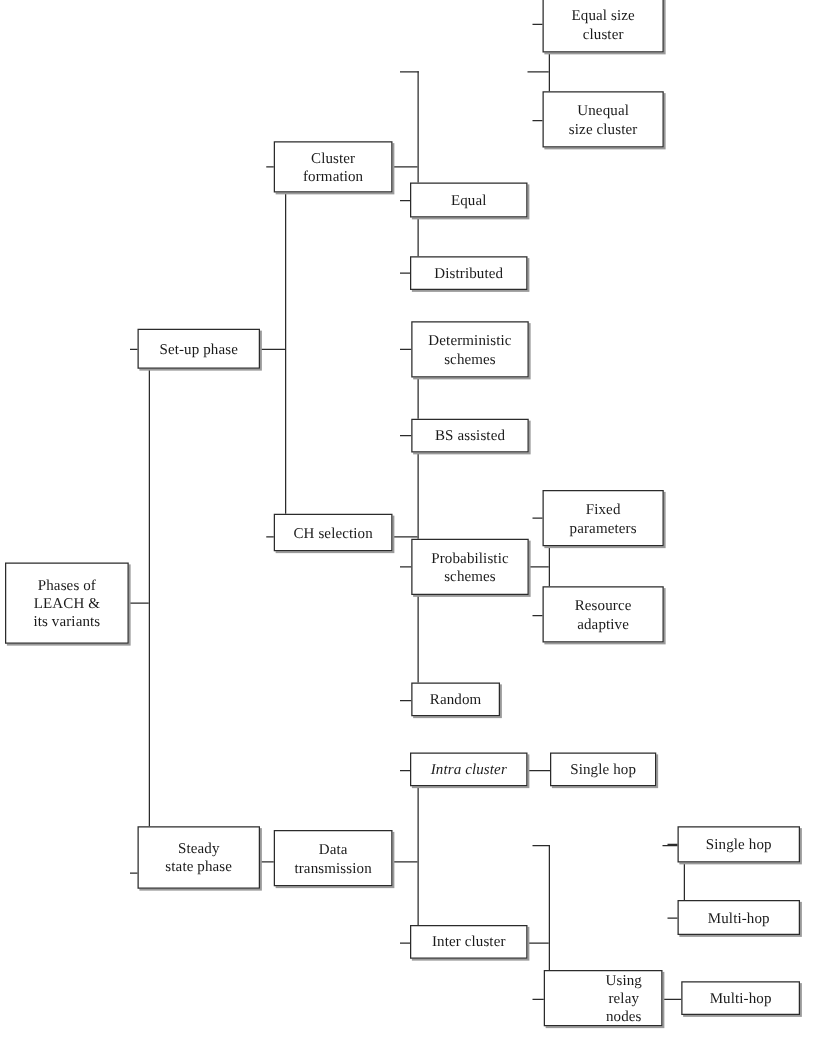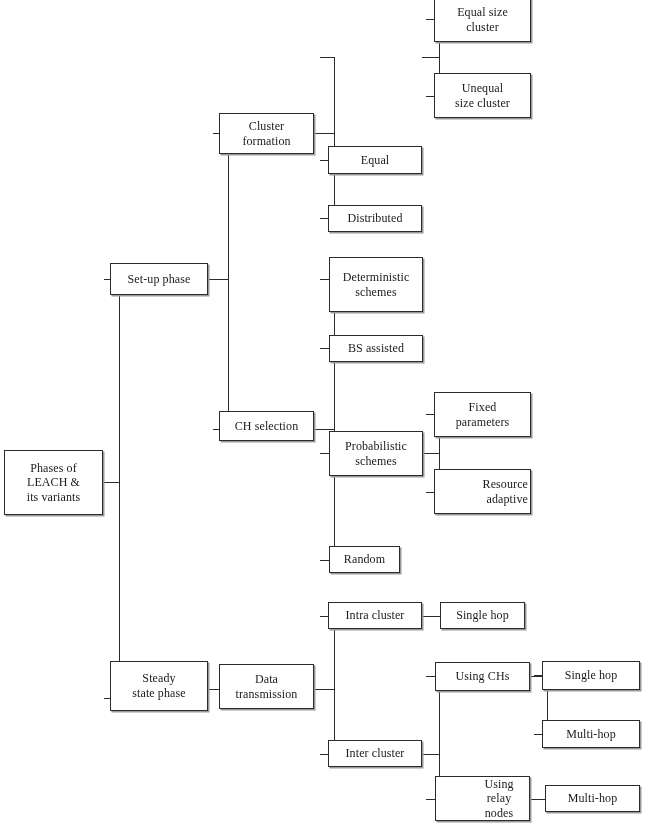--- a/index.html
+++ b/index.html
@@ -158,21 +158,21 @@
     </span>
   </div>
 
   <div class="node" style="left:434px; top:73px; width:97px; height:45px;">
     <span>
       <span>Unequal</span>
       <span>size cluster</span>
     </span>
   </div>
 
-  <div class="node" style="left:329px; top:257px; width:94px; height:55px;">
+  <div class="node" style="left:329px; top:257px; width:94px; height:45px;">
     <span>
       <span>Deterministic</span>
       <span>schemes</span>
     </span>
   </div>
 
   <div class="node" style="left:329px; top:335px; width:94px; height:27px;">
     <span>BS assisted</span>
   </div>
 
@@ -187,42 +187,39 @@
     <span>Random</span>
   </div>
 
   <div class="node" style="left:434px; top:392px; width:97px; height:45px;">
     <span>
       <span>Fixed</span>
       <span>parameters</span>
     </span>
   </div>
 
-  <div class="node" style="left:434px; top:469px; width:97px; height:45px;text-align:right;">
+  <div class="node" style="left:434px; top:469px; width:97px; height:45px;">
     <span>
       <span>Resource</span>
       <span>adaptive</span>
     </span>
   </div>
 
-  <div class="node" style="left:328px; top:602px; width:94px; height:27px;">
+  <div class="node" style="left:328px; top:602px; width:94px; height:27px;font-style:italic;">
     <span>Intra cluster</span>
   </div>
 
   <div class="node" style="left:328px; top:740px; width:94px; height:27px;">
     <span>Inter cluster</span>
   </div>
 
   <div class="node" style="left:440px; top:602px; width:85px; height:27px;">
     <span>Single hop</span>
   </div>
 
-  <div class="node" style="left:435px; top:662px; width:95px; height:29px;">
-    <span>Using CHs</span>
-  </div>
 
   <div class="node" style="left:435px; top:776px; width:95px; height:45px;padding-left:35px;">
     <span>
       <span>Using relay</span>
       <span>nodes</span>
     </span>
   </div>
 
   <div class="node" style="left:542px; top:661px; width:98px; height:29px;">
     <span>Single hop</span>

